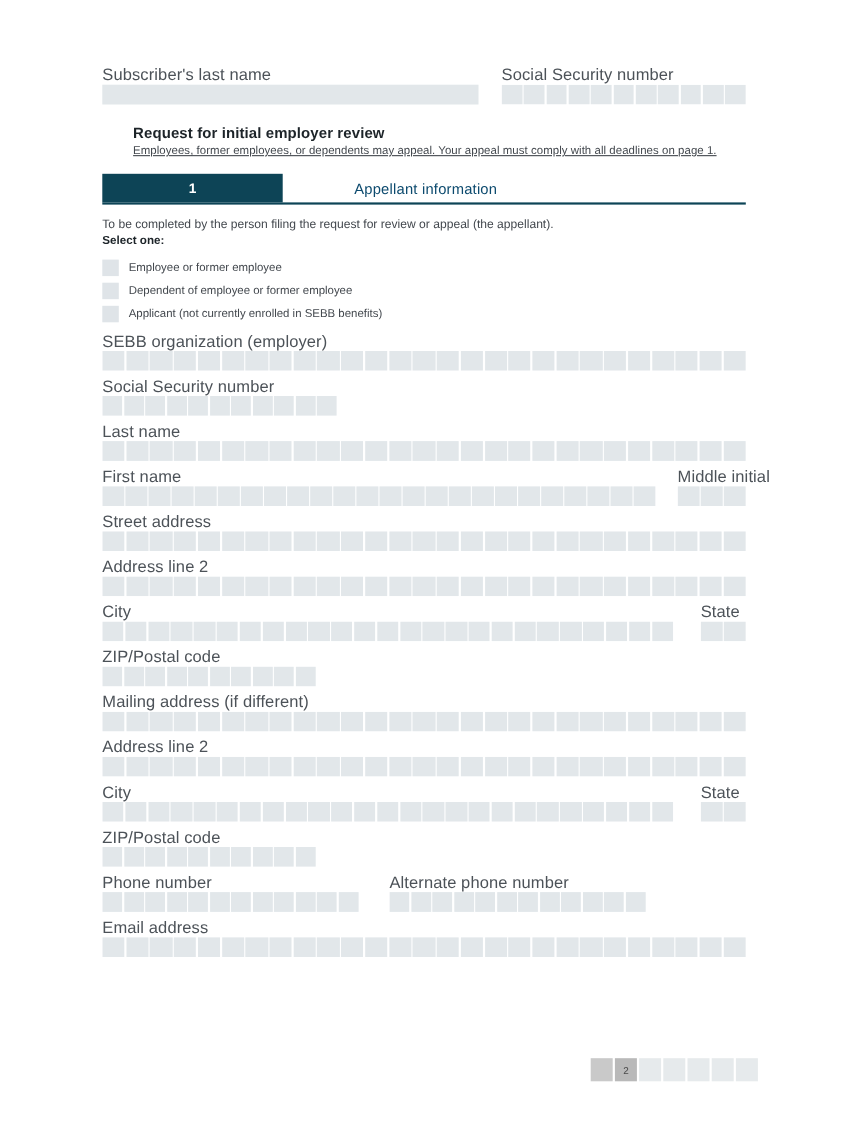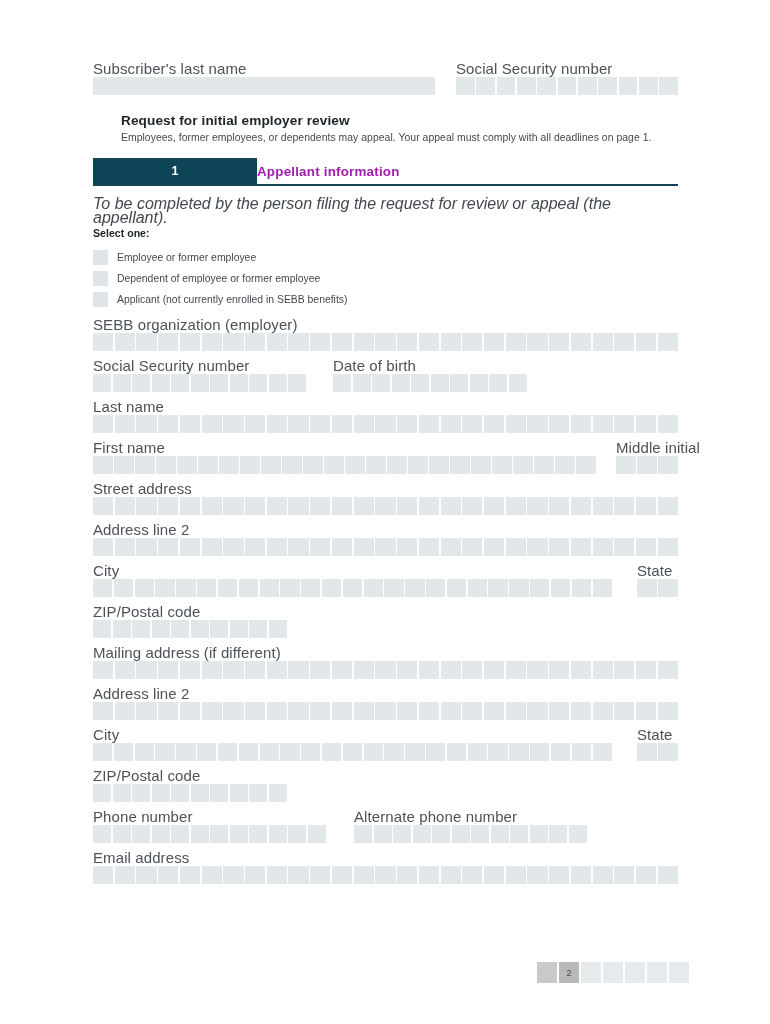--- a/index.html
+++ b/index.html
@@ -83,20 +83,21 @@
     color: #1d2429;
     letter-spacing: .1px;
     margin: 0 0 4px 0;
   }
   .doc-sub {
     font-size: 10.4px;
     color: #43484e;
     letter-spacing: .05px;
     margin: 0;
     white-space: nowrap;
+    text-decoration: underline;
   }
 
   
   .section-head {
     margin-top: 15px;
     display: flex;
     align-items: stretch;
     border-bottom: 2.5px solid #0d4456;
     height: 26px;
   }
@@ -107,33 +108,33 @@
     font-size: 12.5px;
     font-weight: bold;
     display: flex;
     align-items: center;
     justify-content: center;
   }
   .section-title {
     flex: 1;
     display: flex;
     align-items: center;
+    padding-left: 65px;
     font-size: 13.4px;
-    font-weight: bold;
-    color: #a21caf;
+    font-weight: normal;
+    color: #0c4a6e;
     letter-spacing: .2px;
   }
 
   
   .intro {
     margin-top: 11px;
-    font-size: 16px;
+    font-size: 11px;
     color: #43484e;
     line-height: 14px;
-    font-style: italic;
   }
   .select-one {
     font-size: 10.6px;
     font-weight: bold;
     color: #1d2429;
     margin-top: 2px;
   }
 
   
   .cb-list { margin-top: 8px; }
@@ -276,35 +277,20 @@
           <span class="cell"></span>
           <span class="cell"></span>
         </div>
     </div>
 
     <div class="row2">
       <div class="col" style="width:240px;">
         <div class="flabel">Social Security number</div>
         <div class="comb fixed">
             <span class="cell"></span>
-            <span class="cell"></span>
-            <span class="cell"></span>
-            <span class="cell"></span>
-            <span class="cell"></span>
-            <span class="cell"></span>
-            <span class="cell"></span>
-            <span class="cell"></span>
-            <span class="cell"></span>
-            <span class="cell"></span>
-            <span class="cell"></span>
-          </div>
-      </div>
-      <div class="col" style="width:220px;">
-        <div class="flabel">Date of birth</div>
-        <div class="comb fixed">
             <span class="cell"></span>
             <span class="cell"></span>
             <span class="cell"></span>
             <span class="cell"></span>
             <span class="cell"></span>
             <span class="cell"></span>
             <span class="cell"></span>
             <span class="cell"></span>
             <span class="cell"></span>
             <span class="cell"></span>

